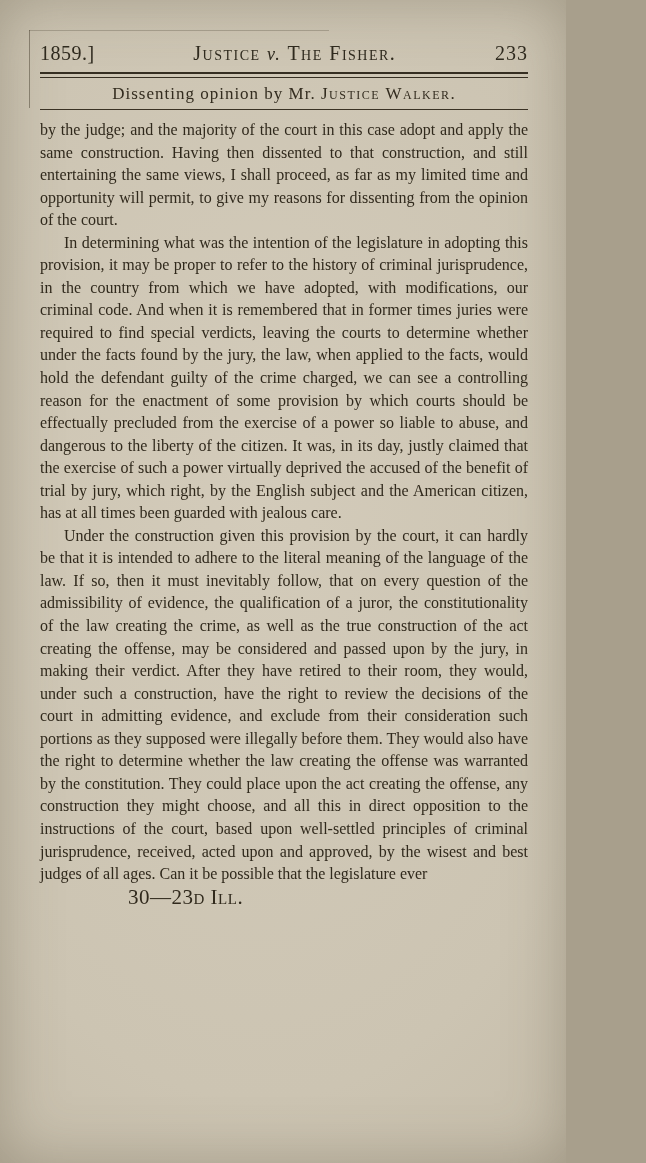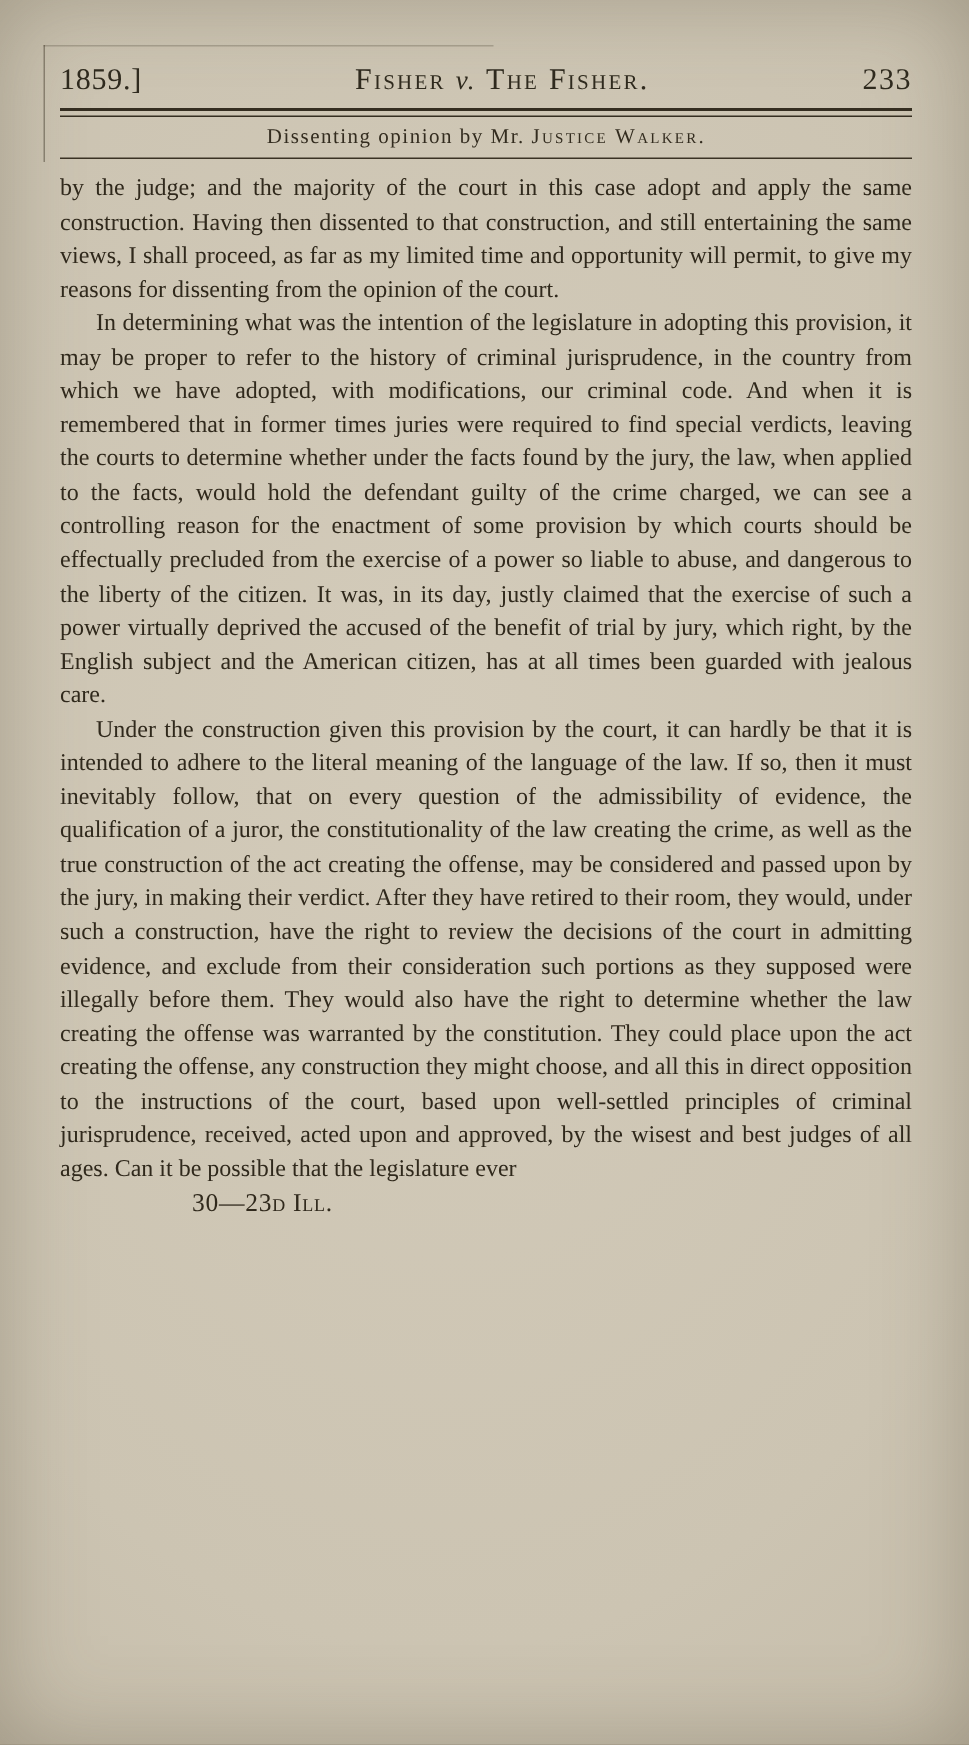--- a/index.html
+++ b/index.html
@@ -3,21 +3,21 @@
 <meta charset="utf-8">
 <style>
   html, body { margin: 0; padding: 0; }
   body {
     width: 646px; height: 1163px;
     background: #a89f8c;
     font-family: "Liberation Serif", "DejaVu Serif", serif;
   }
   .page {
     position: relative;
-    width: 646px; height: 1163px;
+    width: 566px; height: 1163px;
     overflow: hidden;
     box-sizing: border-box;
     padding: 42px 38px 0 40px;
     color: #2f2a1e;
     background:
       radial-gradient(ellipse 130% 105% at 46% 42%, #d3cbba 0%, #ccc4b2 50%, #c2b9a6 78%, #aca38f 97%, #9c927e 100%);
     box-shadow: inset 0 0 60px rgba(90,80,60,0.35);
   }
   
   .artifact-v {
@@ -43,58 +43,58 @@
   .hdr-num { letter-spacing: 1px; }
   .double-rule {
     margin-top: 7px;
     height: 3px;
     border-top: 2px solid #352e21;
     border-bottom: 1px solid #352e21;
   }
   .running-head {
     margin-top: 6px;
     text-align: center;
-    font-size: 14px;
+    font-size: 17px;
     letter-spacing: 1px;
     color: #332c1f;
   }
   .running-head .sc { font-variant: small-caps; letter-spacing: 1.5px; }
   .thin-rule {
     margin-top: 5px;
     border-top: 1.5px solid #3a3224;
   }
   .body-text {
     margin-top: 9px;
     font-size: 16px;
     line-height: 22.55px;
     text-align: justify;
     color: #30291c;
   }
   .body-text p { margin: 0; text-indent: 24px; }
   .body-text p.first { text-indent: 0; }
   .footer-mark {
-    font-size: 17px;
+    font-size: 21px;
     line-height: 22.55px;
     padding-left: 88px;
     font-variant: small-caps;
     letter-spacing: 0.5px;
     color: #30291c;
   }
 </style>
 </head>
 <body>
 
 <div class="page">
 
   <div class="artifact-v"></div>
   <div class="artifact-h"></div>
 
   <div class="page-header">
     <span class="hdr-year">1859.]</span>
-    <span class="hdr-title"><span class="sc">Fisher </span><span class="vs">v.</span><span class="sc"> The Fisher.</span></span>
+    <span class="hdr-title"><span class="sc">Justice </span><span class="vs">v.</span><span class="sc"> The Fisher.</span></span>
     <span class="hdr-num">233</span>
   </div>
 
   <div class="double-rule"></div>
 
   <div class="running-head"><span>Dissenting opinion by Mr. </span><span class="sc">Justice Walker</span><span>.</span></div>
 
   <div class="thin-rule"></div>
 
   <div class="body-text">

